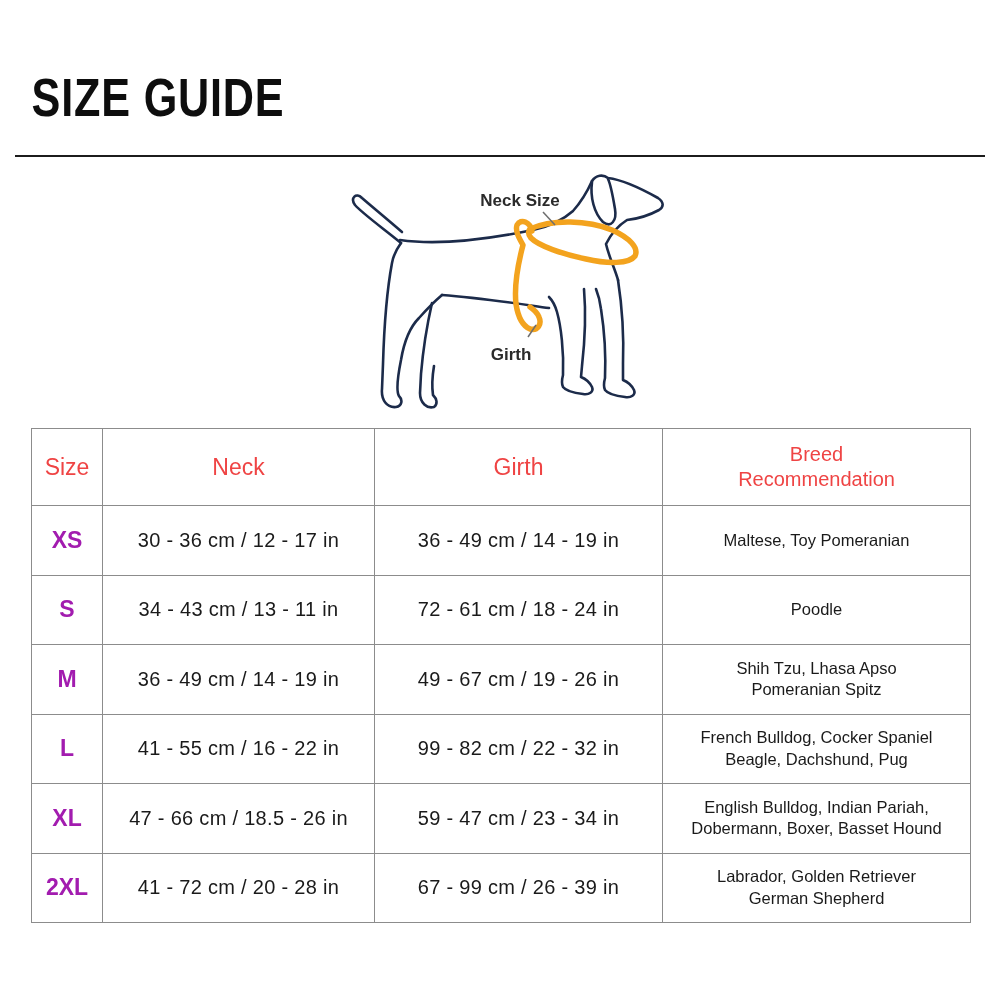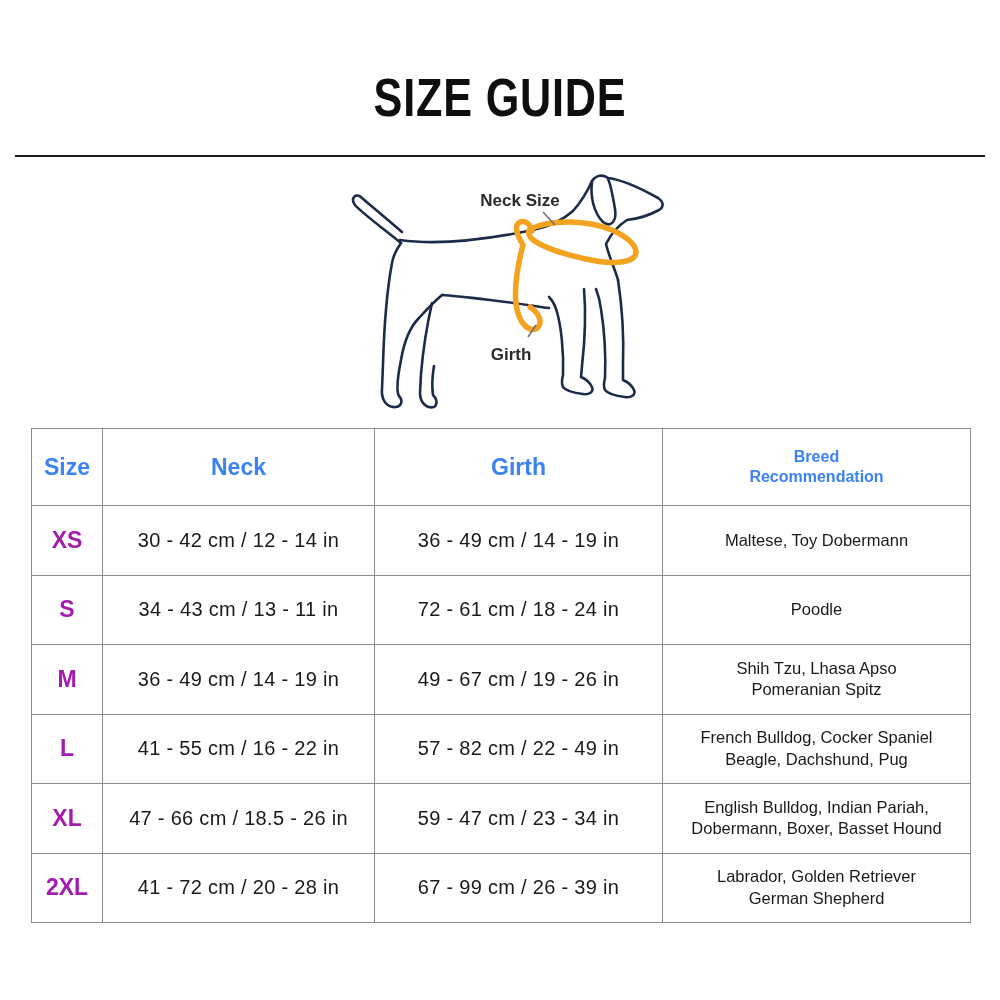--- a/index.html
+++ b/index.html
@@ -1,37 +1,37 @@
 <!DOCTYPE html>
 <html><head>
 <meta charset="utf-8">
 <style>
   * { margin: 0; padding: 0; box-sizing: border-box; }
   html, body { width: 1000px; height: 1000px; background: #ffffff;
     font-family: "Liberation Sans", sans-serif; color: #1a1a1a; }
   .stage { position: relative; width: 1000px; height: 1000px; overflow: hidden; }
 
-  .title-wrap { position: absolute; top: 66px; left: 0; width: 1000px; text-align: center; }
+  .title-wrap { position: absolute; top: 66px; left: 0; width: 1000px; text-align: left; }
   .title { display: inline-block; font-size: 54px; font-weight: 700; color: #0e0e0e;
     letter-spacing: 1px; transform: scaleX(0.80); transform-origin: center; white-space: nowrap; }
 
   .divider { position: absolute; top: 155px; left: 15px; width: 970px; height: 2px; background: #1c1c1c; }
 
   .dog-svg { position: absolute; left: 340px; top: 168px; width: 350px; height: 252px; }
   .dog-svg text { fill: #2b2b2b; font-family: "Liberation Sans", sans-serif;
     font-size: 17px; font-weight: 600; }
 
   table.size-table { position: absolute; left: 31px; top: 428px; width: 939px;
     border-collapse: collapse; table-layout: fixed; }
   .size-table th, .size-table td { border: 1px solid #8c8c8c; text-align: center;
     vertical-align: middle; padding: 2px 6px; background: #ffffff; }
   .size-table thead tr { height: 77px; }
   .size-table tbody tr { height: 69.5px; }
-  .size-table th { font-size: 23px; font-weight: 700; color: #3b82f6; }
-  .size-table th.col-breed { font-size: 16px; white-space: pre-line; line-height: 1.25; }
+  .size-table th { font-size: 23px; font-weight: 400; color: #ef4444; }
+  .size-table th.col-breed { font-size: 20px; white-space: pre-line; line-height: 1.25; }
   td.col-size { font-size: 23px; font-weight: 700; color: #a21caf; }
   td.col-neck, td.col-girth { font-size: 20px; font-weight: 400; letter-spacing: 0.3px; }
   td.col-breed { font-size: 16.5px; white-space: pre-line; line-height: 1.3; }
 </style>
 </head>
 <body>
 
 <div class="stage">
 
   <div class="title-wrap">
@@ -77,41 +77,41 @@
         <th class="col-size">Size</th>
         <th class="col-neck">Neck</th>
         <th class="col-girth">Girth</th>
         <th class="col-breed">Breed
 Recommendation</th>
       </tr>
     </thead>
     <tbody>
         <tr>
           <td class="col-size">XS</td>
-          <td class="col-neck">30 - 42 cm / 12 - 14 in</td>
+          <td class="col-neck">30 - 36 cm / 12 - 17 in</td>
           <td class="col-girth">36 - 49 cm / 14 - 19 in</td>
-          <td class="col-breed">Maltese, Toy Dobermann</td>
+          <td class="col-breed">Maltese, Toy Pomeranian</td>
         </tr>
         <tr>
           <td class="col-size">S</td>
           <td class="col-neck">34 - 43 cm / 13 - 11 in</td>
           <td class="col-girth">72 - 61 cm / 18 - 24 in</td>
           <td class="col-breed">Poodle</td>
         </tr>
         <tr>
           <td class="col-size">M</td>
           <td class="col-neck">36 - 49 cm / 14 - 19 in</td>
           <td class="col-girth">49 - 67 cm / 19 - 26 in</td>
           <td class="col-breed">Shih Tzu, Lhasa Apso
 Pomeranian Spitz</td>
         </tr>
         <tr>
           <td class="col-size">L</td>
           <td class="col-neck">41 - 55 cm / 16 - 22 in</td>
-          <td class="col-girth">57 - 82 cm / 22 - 49 in</td>
+          <td class="col-girth">99 - 82 cm / 22 - 32 in</td>
           <td class="col-breed">French Bulldog, Cocker Spaniel
 Beagle, Dachshund, Pug</td>
         </tr>
         <tr>
           <td class="col-size">XL</td>
           <td class="col-neck">47 - 66 cm / 18.5 - 26 in</td>
           <td class="col-girth">59 - 47 cm / 23 - 34 in</td>
           <td class="col-breed">English Bulldog, Indian Pariah,
 Dobermann, Boxer, Basset Hound</td>
         </tr>

